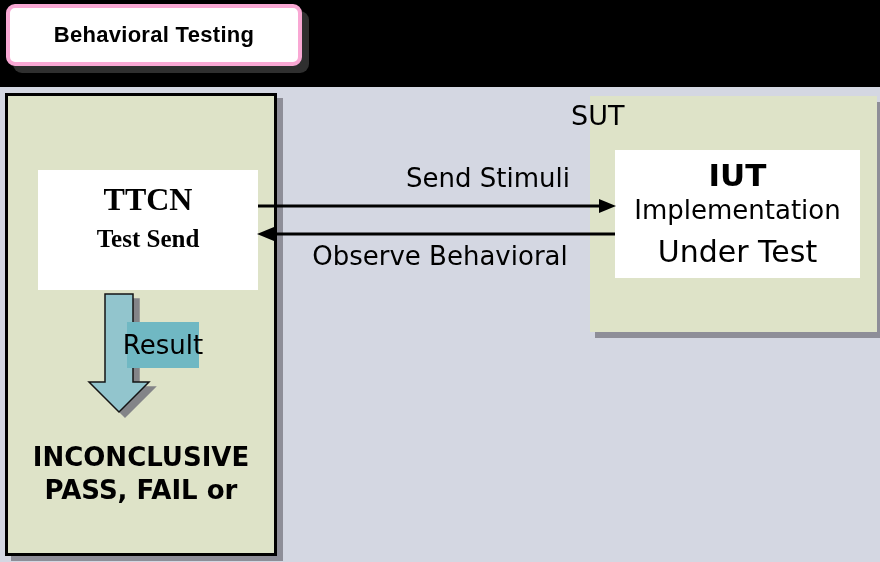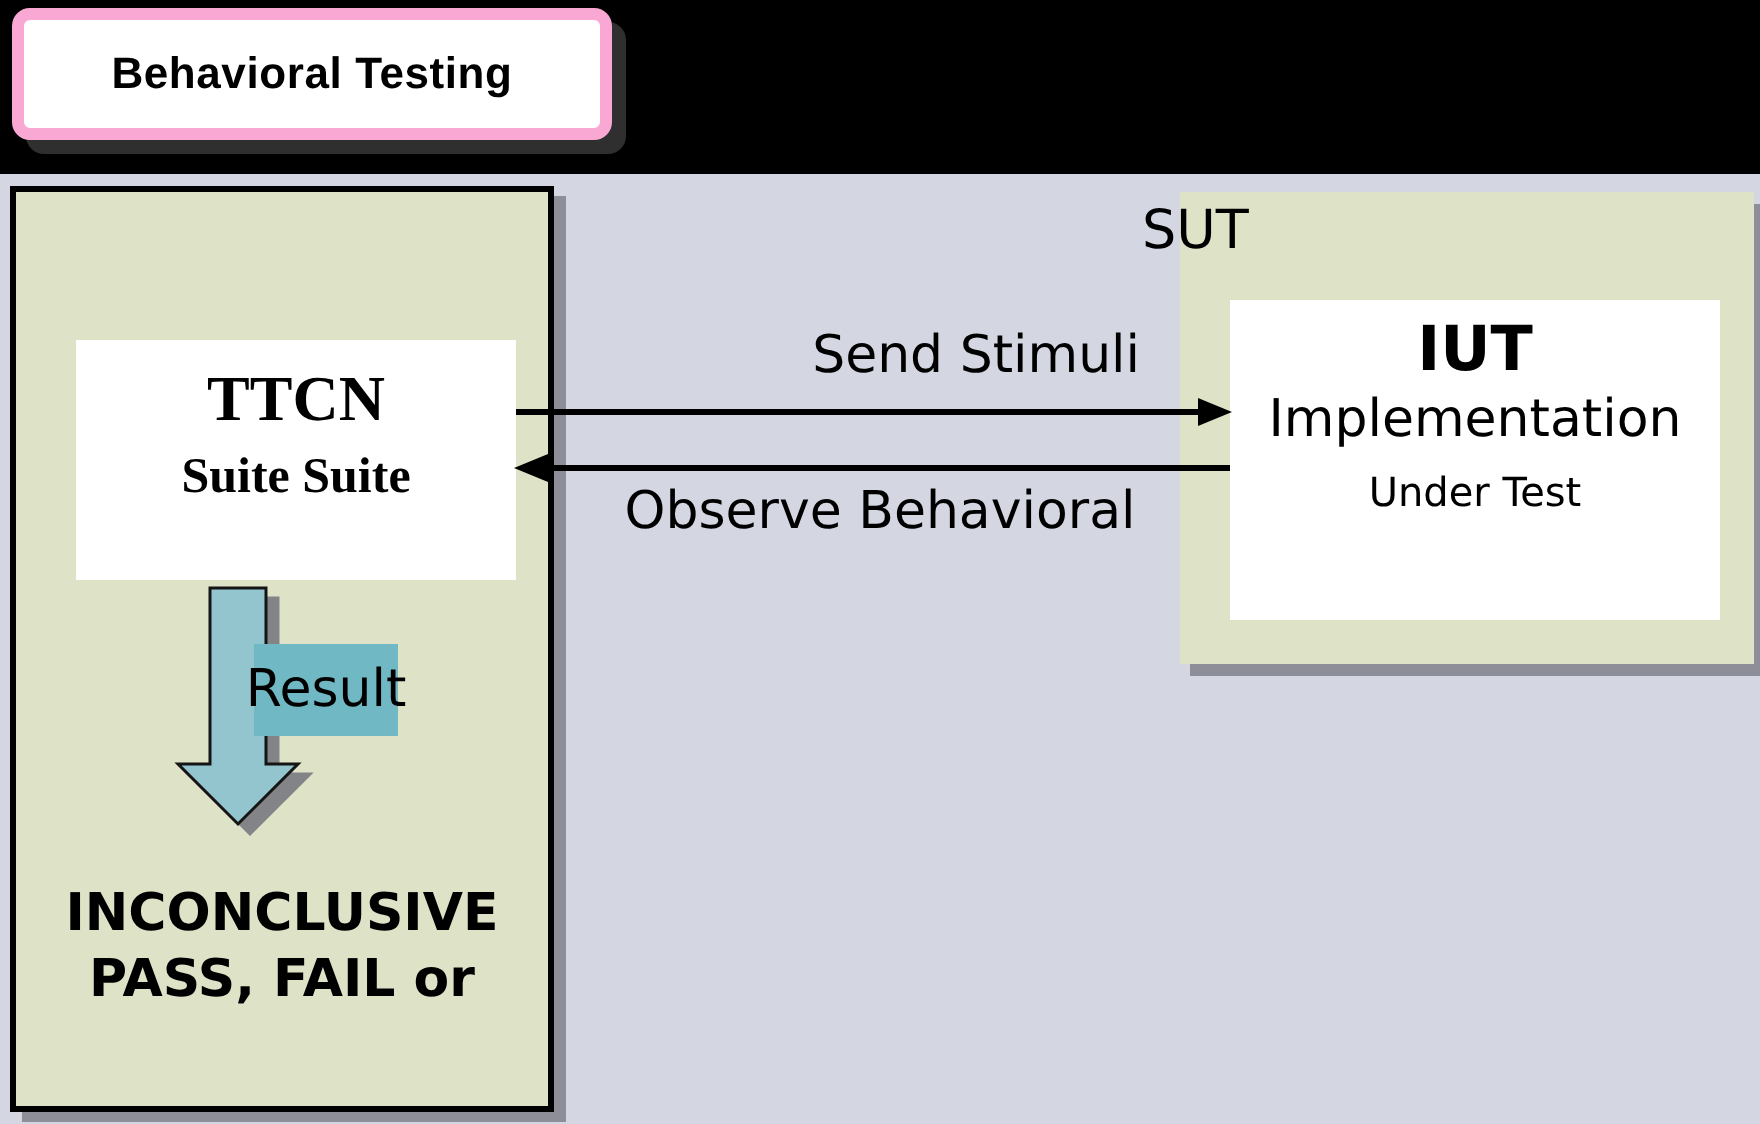--- a/index.html
+++ b/index.html
@@ -5,21 +5,21 @@
   html,body{margin:0;padding:0;background:#000;}
   .stage{
     position:relative;width:880px;height:562px;overflow:hidden;
     background:var(--header-bg,#000);
     font-family:"DejaVu Sans",sans-serif;color:var(--ink,#000);
   }
   
   .header-band{position:absolute;left:0;top:0;width:880px;height:87px;background:var(--header-bg,#000);}
   .title-box{
     position:absolute;left:6px;top:4px;width:288px;height:54px;
-    background:var(--paper,#fff);border:6px solid #f9a8d4;border-radius:9px;
+    background:var(--paper,#fff);border:4px solid #f9a8d4;border-radius:9px;
     box-shadow:7px 7px 0 #2f2f2f;
     display:flex;align-items:center;justify-content:center;
   }
   .title-box span{
     font-family:"Liberation Sans",sans-serif;font-weight:bold;font-size:22px;letter-spacing:.3px;
   }
   
   .canvas{position:absolute;left:0;top:87px;width:880px;height:475px;background:var(--canvas-bg,#d4d7e2);}
   
   .test-system-box{
@@ -35,26 +35,26 @@
   .box-label{position:absolute;font-size:27px;line-height:1.1;white-space:nowrap;}
   .ts-label{left:22px;top:107px;}
   .sut-label{left:571px;top:101px;}
   .ttcn-box{
     position:absolute;left:38px;top:170px;width:220px;height:120px;background:var(--paper,#fff);
     text-align:center;font-family:"Liberation Serif",serif;font-weight:bold;
   }
   .ttcn-line1{font-size:32px;margin-top:11px;}
   .ttcn-line2{font-size:25px;margin-top:7px;}
   .iut-box{
-    position:absolute;left:615px;top:150px;width:245px;height:160px;background:var(--paper,#fff);
+    position:absolute;left:615px;top:150px;width:245px;height:128px;background:var(--paper,#fff);
     text-align:center;
   }
   .iut-line1{font-size:31px;font-weight:bold;margin-top:7px;}
   .iut-line2{font-size:26px;margin-top:2px;}
-  .iut-line3{font-size:20px;margin-top:9px;}
+  .iut-line3{font-size:30px;margin-top:9px;}
   
   .send-label{position:absolute;left:300px;top:163px;width:270px;text-align:right;font-size:26px;white-space:nowrap;}
   .observe-label{position:absolute;left:294px;top:241px;width:292px;text-align:center;font-size:26px;white-space:nowrap;}
   
   .result-label{
     position:absolute;left:127px;top:322px;width:72px;height:46px;
     background:var(--result-bg,#70b8c3);
     display:flex;align-items:center;justify-content:center;font-size:26px;
   }
   .verdict{
@@ -83,21 +83,21 @@
 
   <div class="canvas"></div>
 
   <div class="test-system-box"></div>
   <div class="sut-box"></div>
 
   <div class="box-label sut-label">SUT</div>
 
   <div class="ttcn-box">
     <div class="ttcn-line1">TTCN</div>
-    <div class="ttcn-line2">Suite Suite</div>
+    <div class="ttcn-line2">Test Send</div>
   </div>
 
   <div class="iut-box">
     <div class="iut-line1">IUT</div>
     <div class="iut-line2">Implementation</div>
     <div class="iut-line3">Under Test</div>
   </div>
 
   <svg class="arrows" viewBox="0 0 880 562">
     <g>

